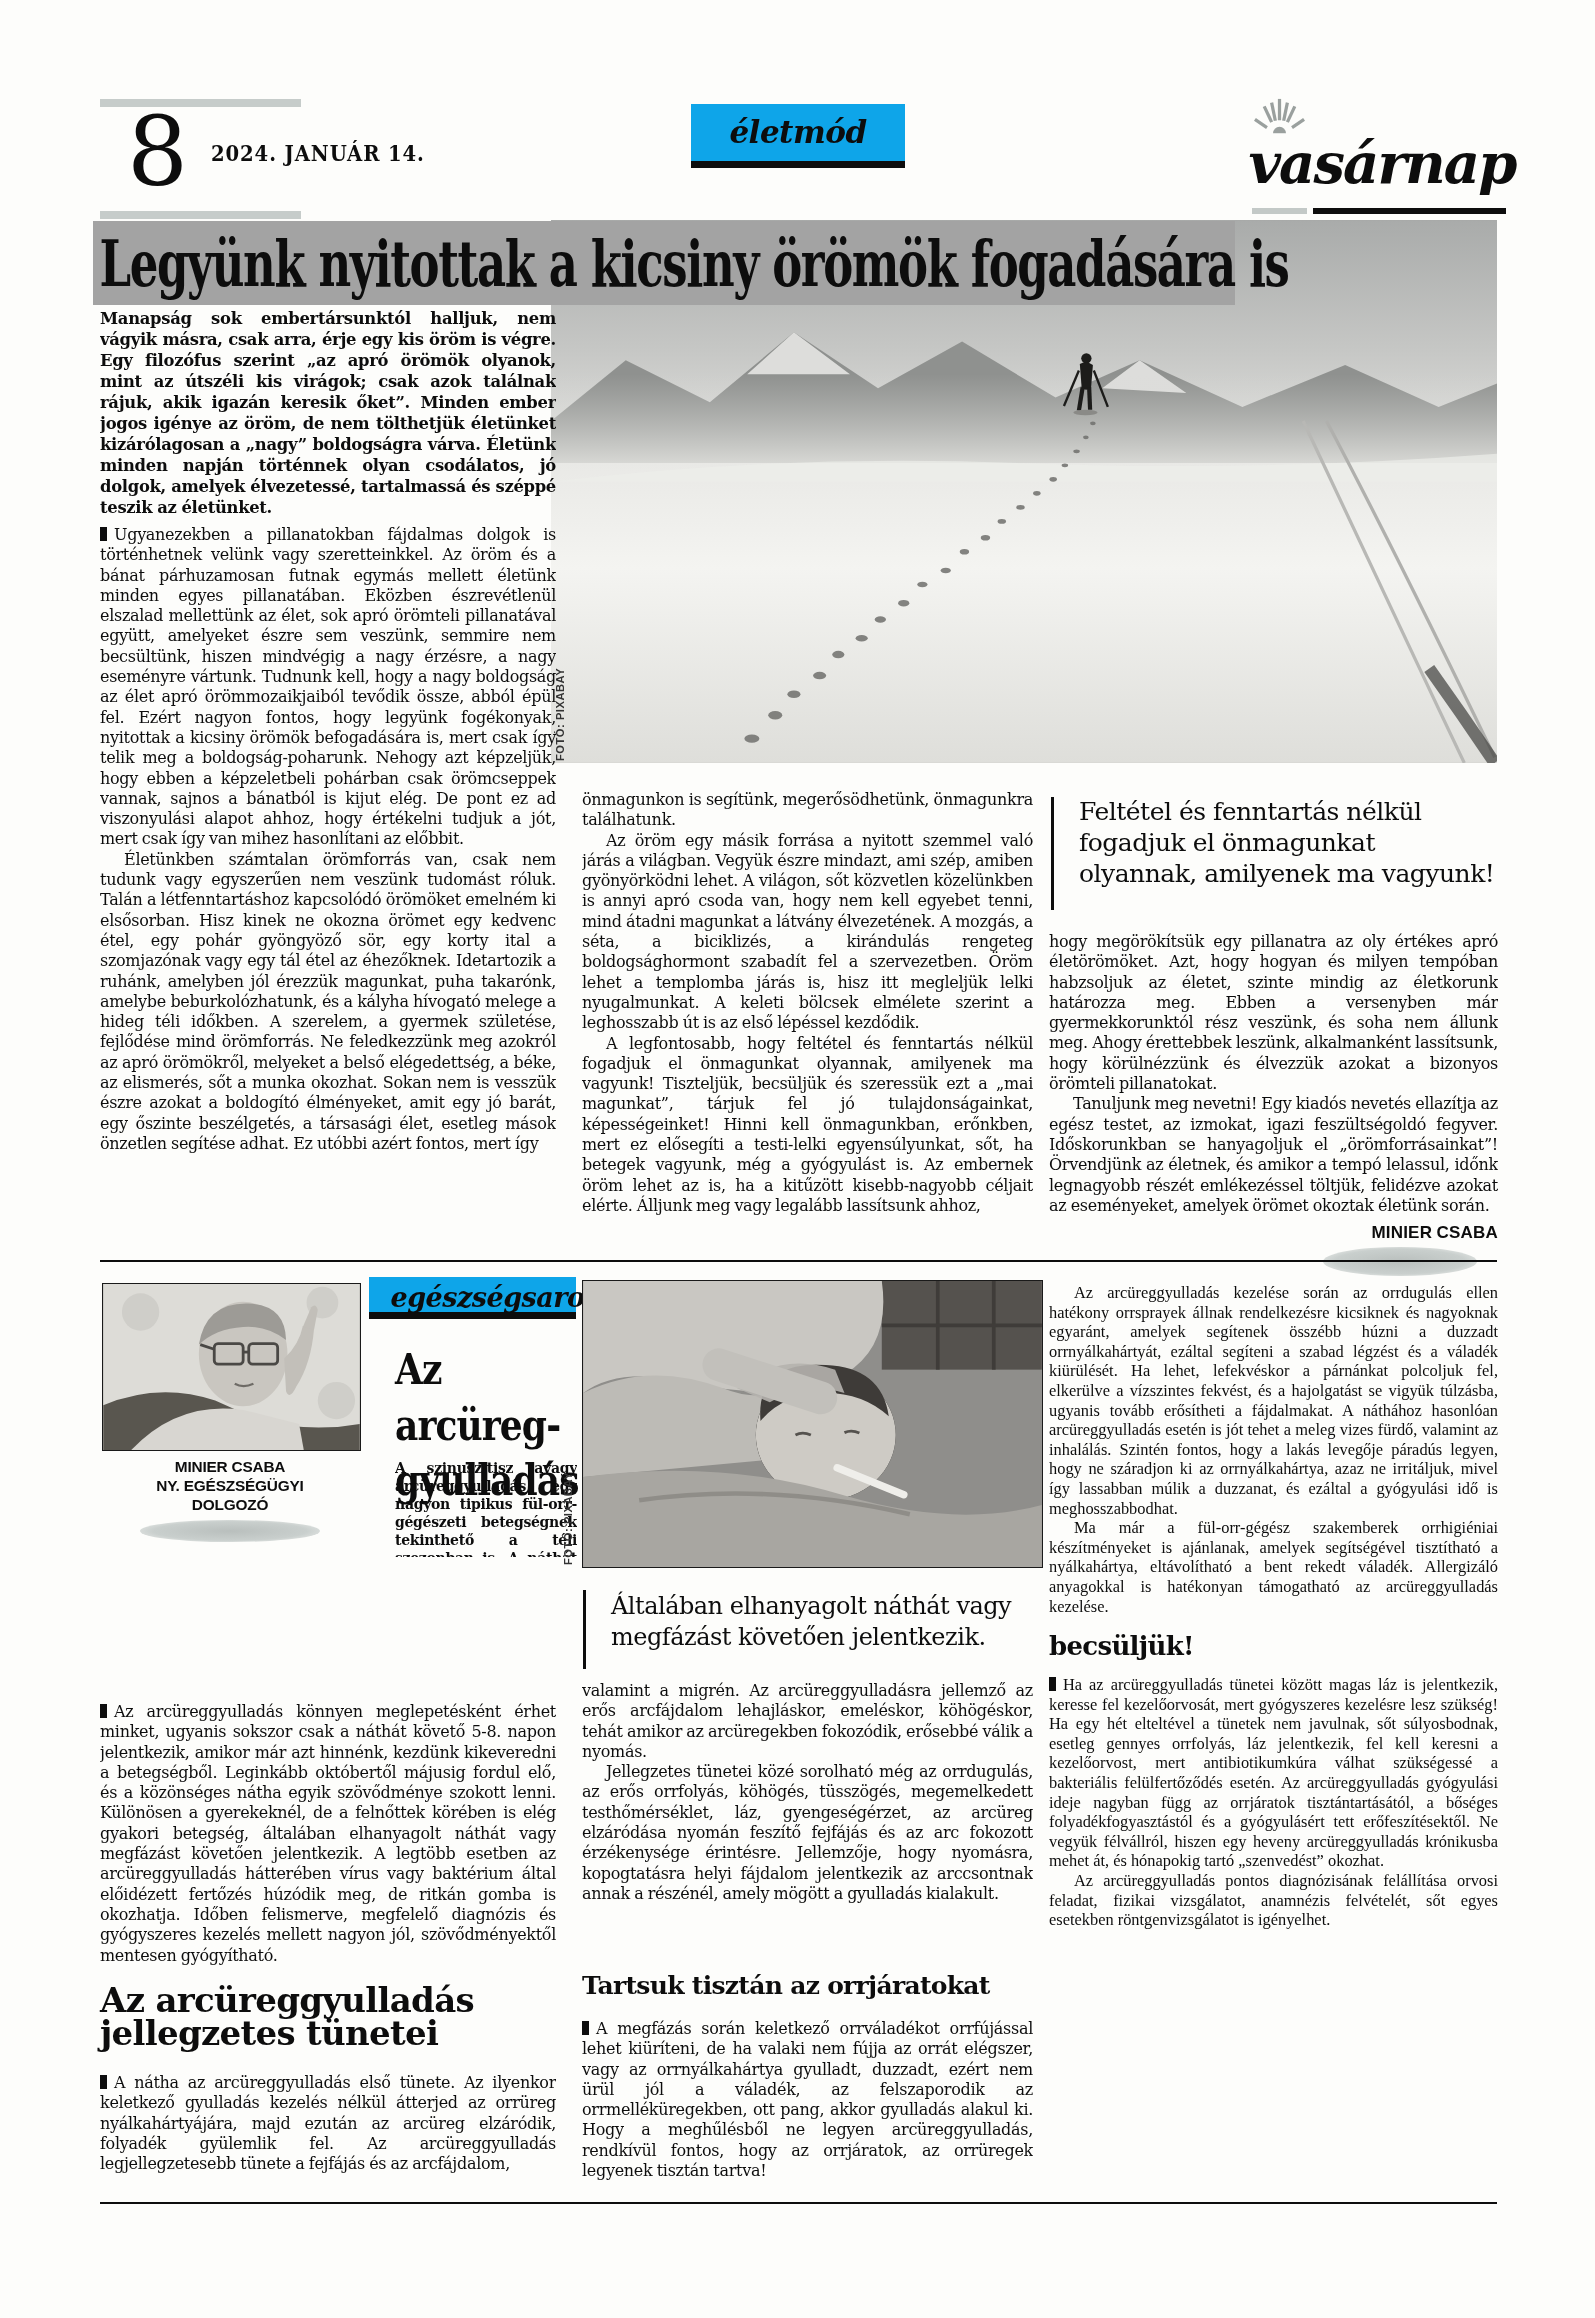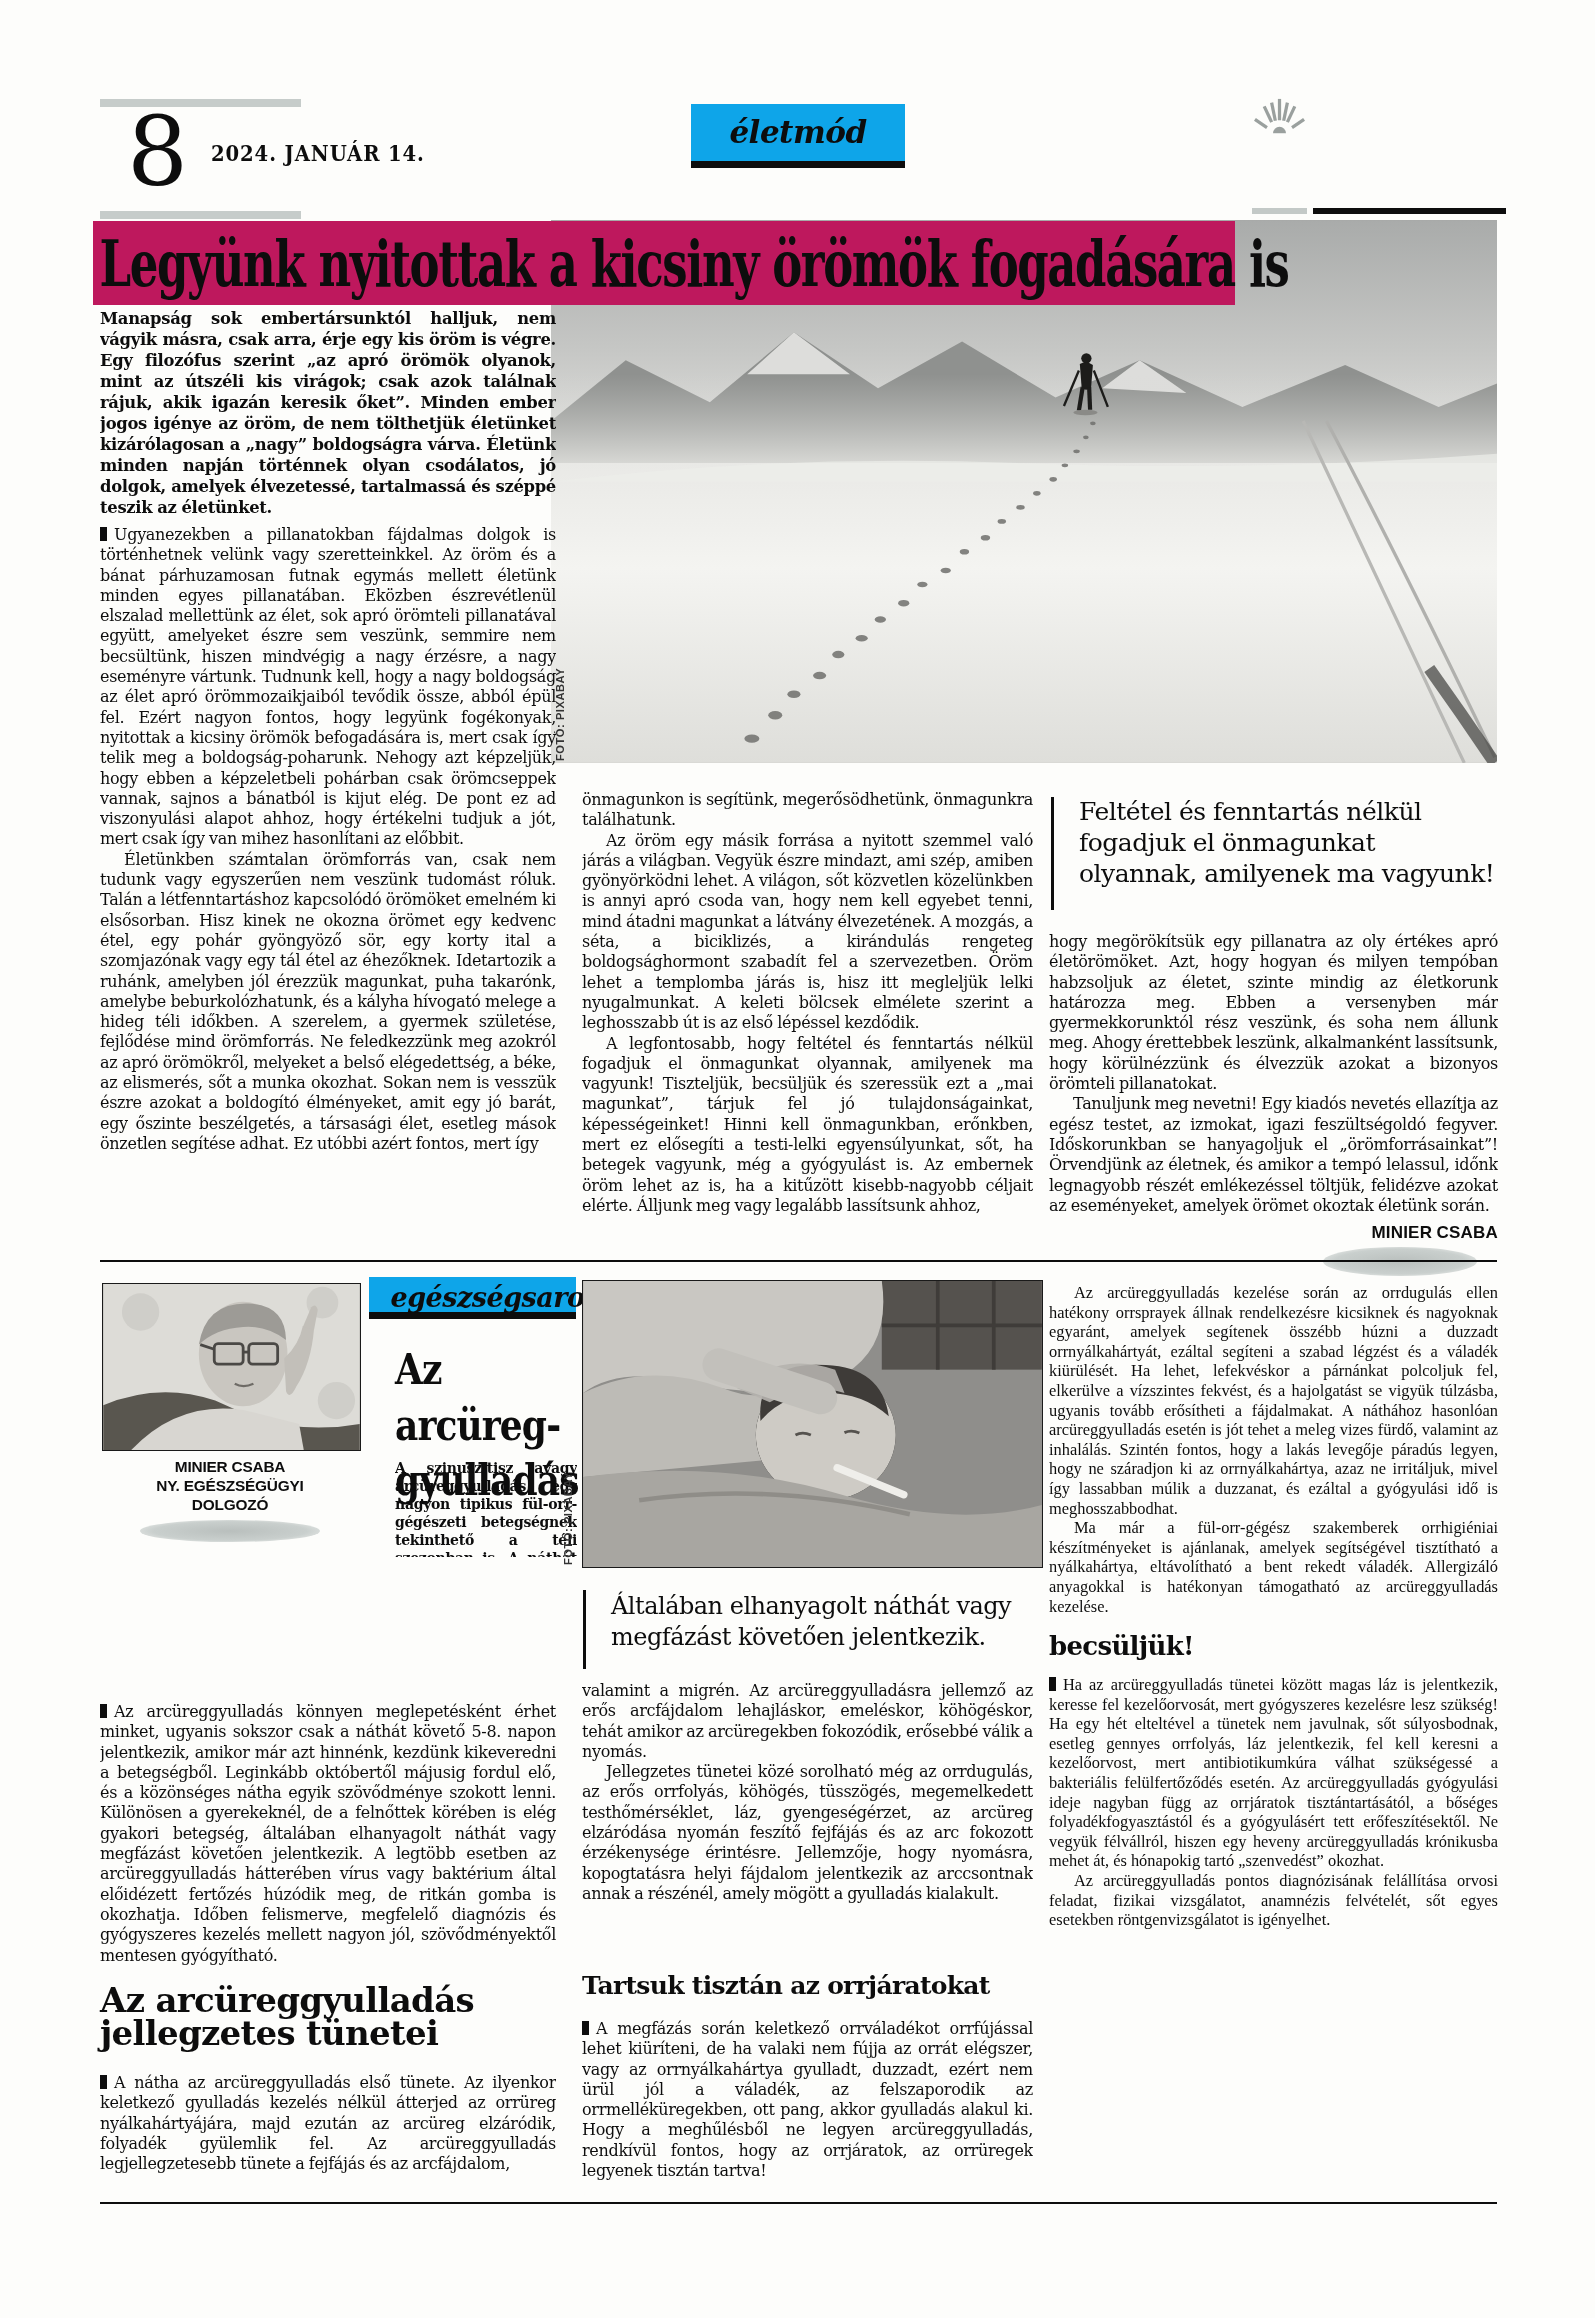--- a/index.html
+++ b/index.html
@@ -16,21 +16,21 @@
   .section-box span{font-style:italic;font-weight:700;font-size:31px;line-height:56px;letter-spacing:-0.5px;}
   .brand-text{font-style:italic;font-weight:700;font-size:56px;letter-spacing:-1.9px;line-height:56px;}
   .brand-rule-grey{background:#c3c9c7;height:5.6px;}
   .brand-rule-black{background:#0d0d0d;height:5.6px;}
 
   
   .body-text{font-size:16px;line-height:20.3px;text-align:justify;letter-spacing:-0.3px;word-spacing:-0.5px;color:#0d0d0d;overflow:hidden;}
   .bold{font-weight:700;}
   .indent{text-indent:24px;}
   .sq::before{content:"";display:inline-block;width:7px;height:13.6px;background:#0d0d0d;margin-right:7px;vertical-align:-0.9px;}
-  .headline-box{background:#be185d;padding:4.7px 0 0 6.5px;overflow:visible;}
+  .headline-box{background:#a3a3a3;padding:4.7px 0 0 6.5px;overflow:visible;}
   .headline{font-weight:700;font-size:45px;letter-spacing:-1.4px;white-space:nowrap;transform:scaleY(1.42);transform-origin:left top;}
   .quote-bar{width:2.8px;background:#0d0d0d;}
   .quote-text{font-size:25px;line-height:31px;letter-spacing:-0.5px;}
   .byline{font-family:"Liberation Sans",sans-serif;font-weight:700;font-size:17px;text-align:right;margin-top:6.5px;letter-spacing:0.2px;}
   .subhead{font-weight:700;font-size:34px;line-height:33px;letter-spacing:-0.7px;text-align:left;}
   .rule{background:#0d0d0d;height:2.3px;}
   .shadow-ellipse{background:radial-gradient(ellipse at center,#b9bfbd 0%,#c9cfcd 60%,rgba(201,207,205,0) 100%);border-radius:50%;}
 
   
   .photo-frame{border:0.9px solid #1a1a1a;overflow:hidden;background:#9a9a97;}
@@ -69,20 +69,21 @@
           <line x1="28" y1="68" x2="2" y2="50"></line>
           <line x1="82" y1="68" x2="108" y2="50"></line>
           <line x1="46" y1="53" x2="38" y2="14"></line>
           <line x1="64" y1="53" x2="72" y2="14"></line>
         </g>
         <circle cx="55" cy="78" r="22" fill="#fdfdfb"></circle>
         <circle cx="55" cy="80" r="14" fill="#9aa09e"></circle>
         <rect x="33" y="80" width="44" height="14" fill="#fdfdfb"></rect>
       </g>
     </svg>
+    <div class="abs brand-text" style="left:23.4px;top:43px;">vasárnap</div>
     <div class="abs brand-rule-grey" style="left:27px;top:116px;width:55px;"></div>
     <div class="abs brand-rule-black" style="left:88px;top:116px;width:193px;"></div>
   </div>
 
   <div class="abs photo-frame" style="left:551px;top:220px;width:946px;height:543px;border:none;">
     <svg width="946" height="543" viewBox="0 0 2025 1162">
       <defs>
         <linearGradient id="sky" x1="0" y1="0" x2="0" y2="1">
           <stop offset="0" stop-color="#a9abaa"></stop>
             <stop offset="0.5" stop-color="#c6c7c5"></stop>

